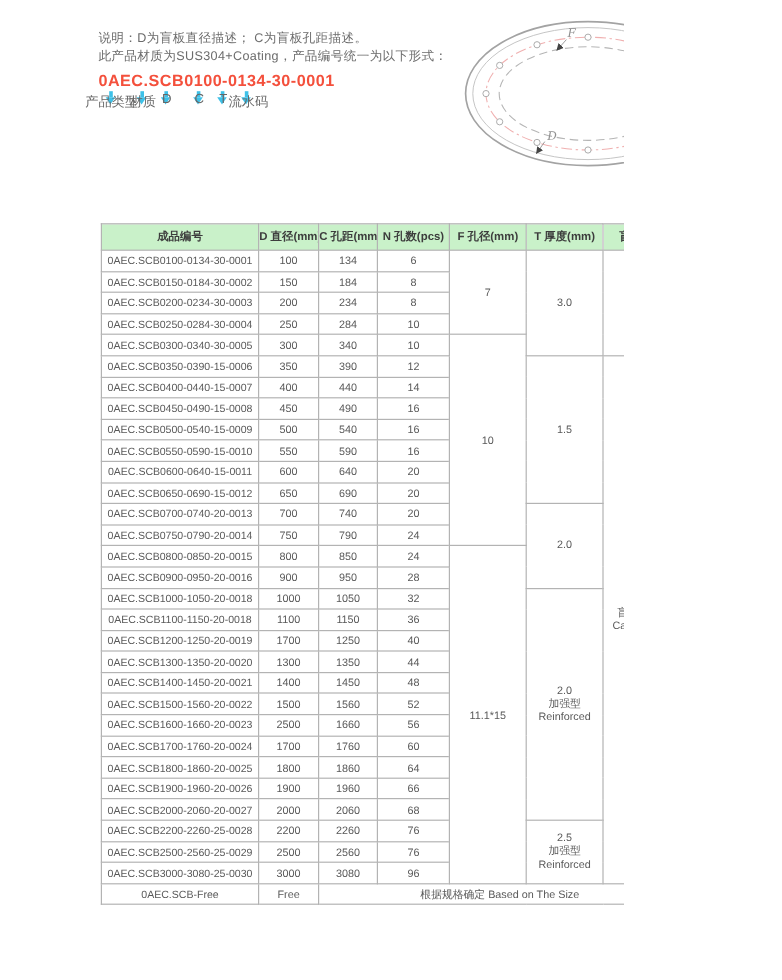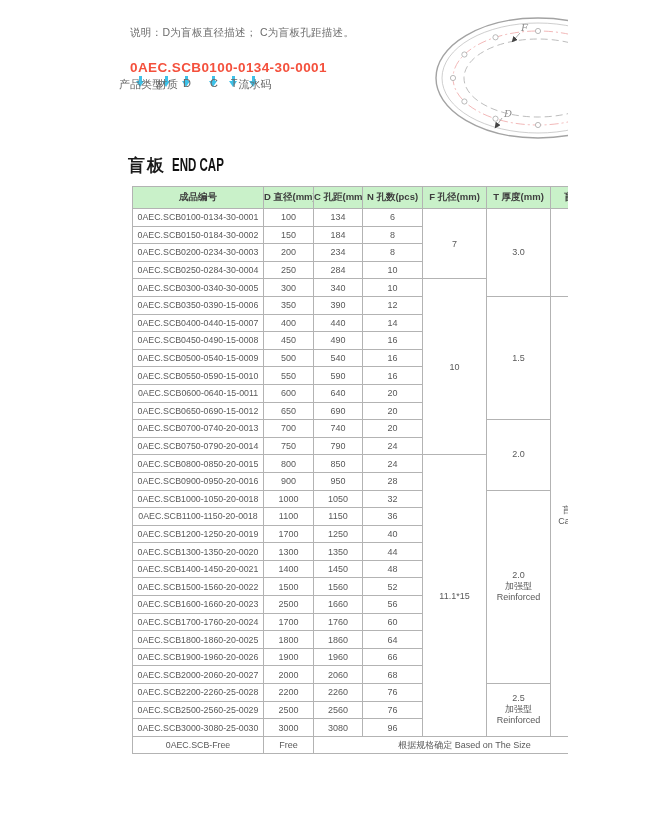--- a/index.html
+++ b/index.html
@@ -1,17 +1,17 @@
 <!DOCTYPE html>
 <html><head>
 <meta charset="utf-8">
 <style>
   * { margin:0; padding:0; box-sizing:border-box; }
   body { background:#ffffff; font-family:"Liberation Sans", sans-serif; }
-  .page { position:relative; width:520px; height:817px; background:#ffffff; overflow:hidden;margin-left:48px; }
+  .page { position:relative; width:520px; height:817px; background:#ffffff; overflow:hidden; }
 
   
   .note { position:absolute; left:82px; top:25px; font-size:10.5px; line-height:15px; color:#6b6b6b; letter-spacing:0.3px; }
   .code-example { position:absolute; left:82px; top:60px; font-size:13.5px; font-weight:bold; color:#f4503c; letter-spacing:0.4px; }
 
   .dn-arrow { position:absolute; top:76px; width:9px; height:12px; }
   .dn-arrow::before { content:""; position:absolute; left:3px; top:0; width:3px; height:5px; background:#3ec1e8; }
   .dn-arrow::after  { content:""; position:absolute; left:0; top:5px; width:0; height:0;
                       border-left:4.5px solid transparent; border-right:4.5px solid transparent; border-top:6.5px solid #3ec1e8; }
   .code-part { position:absolute; top:77px; transform:translateX(-50%); font-size:11px; color:#666; white-space:nowrap; }
@@ -36,20 +36,21 @@
   td.group-cell { line-height:11px; white-space:normal; }
   tr.free-row td { height:16px;text-align:center; }
 </style>
 </head>
 <body>
 
 <div class="page">
 
   <div class="note">
     <div>说明：D为盲板直径描述； C为盲板孔距描述。</div>
+    <div>此产品材质为SUS304+Coating，产品编号统一为以下形式：</div>
   </div>
 
   <div class="code-example">0AEC.SCB0100-0134-30-0001</div>
 
   <span class="dn-arrow" style="left:88px"></span>
   <span class="dn-arrow" style="left:114px"></span>
   <span class="dn-arrow" style="left:134px"></span>
   <span class="dn-arrow" style="left:161px"></span>
   <span class="dn-arrow" style="left:181px"></span>
   <span class="dn-arrow" style="left:201px"></span>
@@ -87,23 +88,20 @@
     </g>
     <line x1="94" y1="25" x2="86" y2="34" stroke="#999" stroke-width="0.8" marker-end="url(#arw)"></line>
     <line x1="160" y1="34" x2="150" y2="42" stroke="#999" stroke-width="0.8" marker-end="url(#arw)"></line>
     <line x1="76" y1="110" x2="69" y2="120" stroke="#999" stroke-width="0.8" marker-end="url(#arw)"></line>
     <line x1="175" y1="92" x2="170" y2="104" stroke="#333" stroke-width="1" marker-end="url(#arw)"></line>
     <text x="95" y="23">F</text>
     <text x="162" y="33">C</text>
     <text x="78" y="109">D</text>
   </svg>
 
-  <div class="section-title">
-    <span class="title-zh">盲板</span><span class="title-en">END CAP</span>
-  </div>
 
   <table class="spec">
     <colgroup>
       <col style="width:131px">
         <col style="width:50px">
         <col style="width:49px">
         <col style="width:60px">
       <col style="width:64px">
         <col style="width:64px">
         <col style="width:65px">

